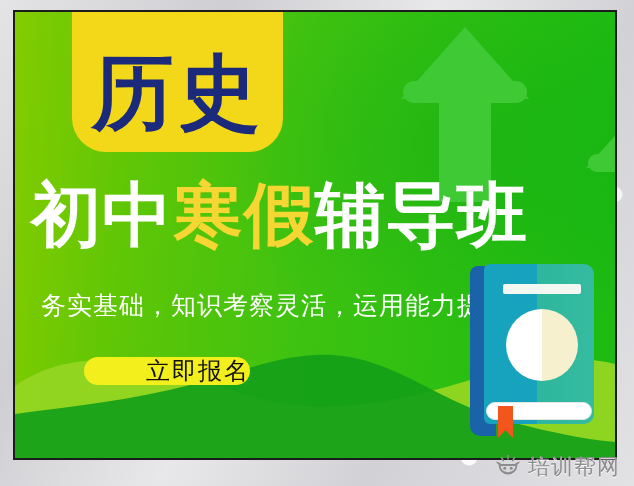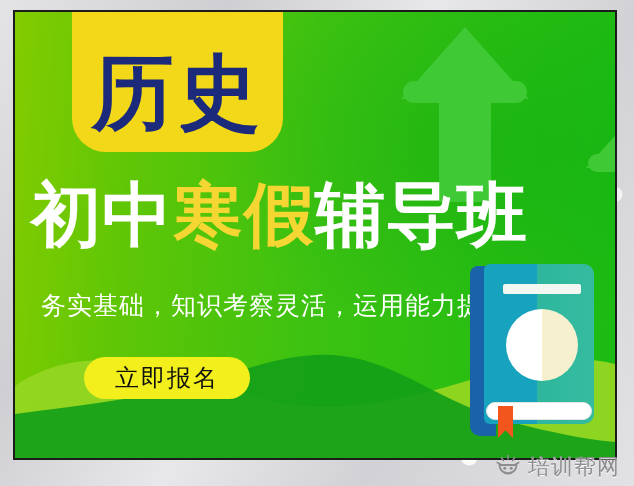--- a/index.html
+++ b/index.html
@@ -197,26 +197,26 @@
     white-space: nowrap;
     font-weight: normal;
   }
 
   
   #cta-button {
     position: absolute;
     left: 69px;
     top: 345px;
     width: 166px;
-    height: 42px;
+    height: 28px;
     background: #f2ef1d;
     border-radius: 21px;
     display: flex;
     align-items: center;
-    justify-content: center;
+    justify-content: flex-end;
     cursor: pointer;
   }
   #cta-label {
     font-size: 24px;
     line-height: 1;
     color: #111111;
     letter-spacing: 2px;
     white-space: nowrap;
   }
 

